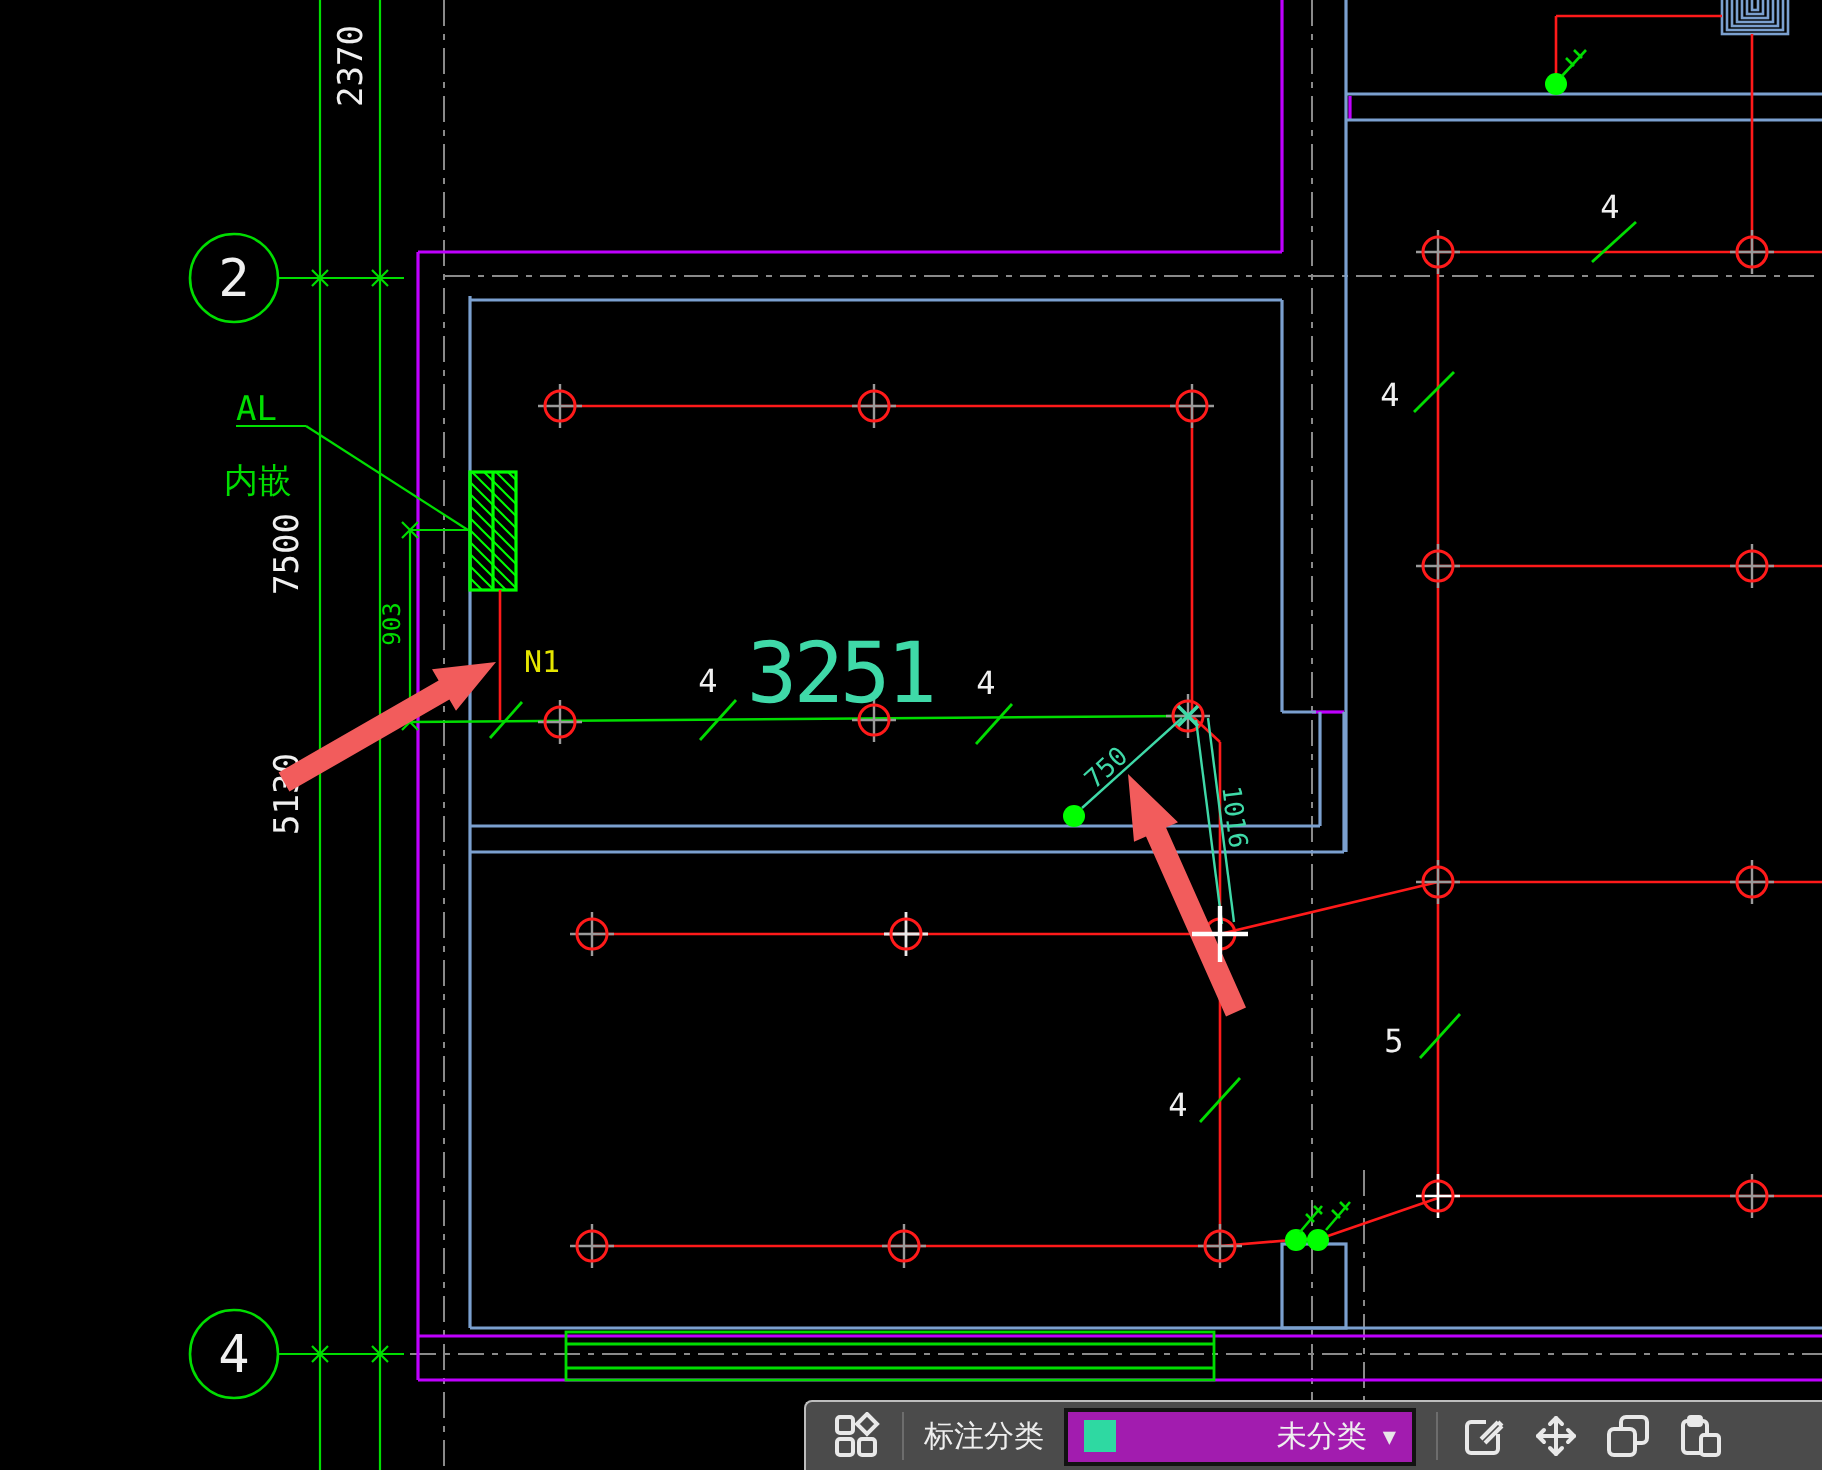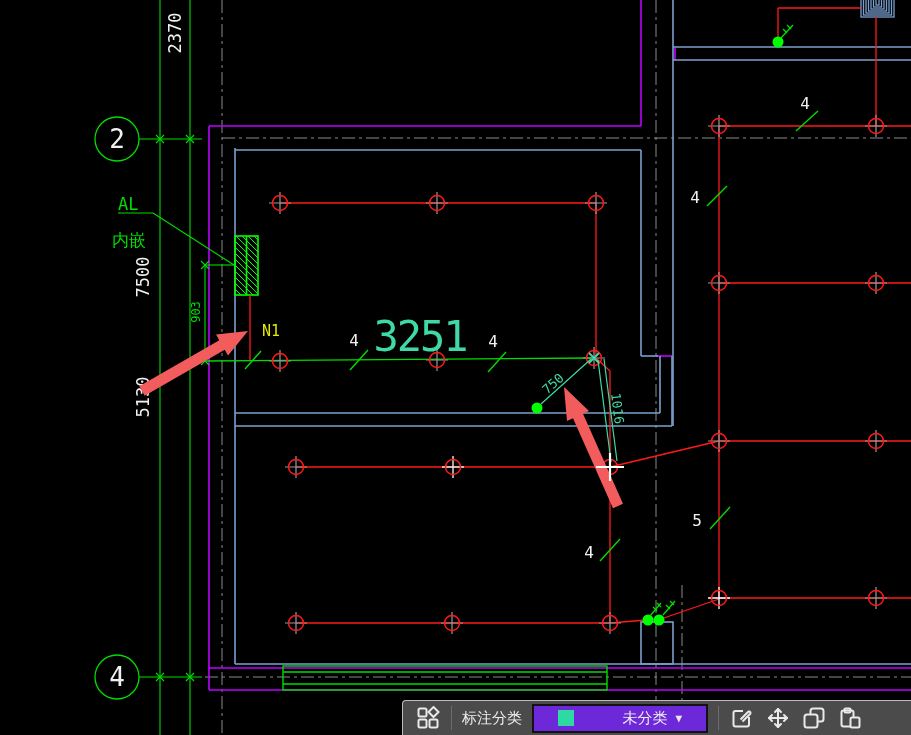--- a/index.html
+++ b/index.html
@@ -10,22 +10,22 @@
   
   .toolbar{position:absolute;left:402px;top:700px;width:509px;height:35px;
     background:#4b4b4b;border-top:1px solid #bdbdbd;border-left:1px solid #bdbdbd;
     border-top-left-radius:4px;display:flex;align-items:center;
     padding:0 8px 0 12px;gap:10px;box-sizing:border-box;text-align:right;}
   .tb-sep{width:1px;height:24px;background:#6d6d6d;flex:0 0 auto;}
   .tb-label{color:#efefef;font-size:15px;white-space:nowrap;
     font-family:"Liberation Sans","DejaVu Sans",sans-serif;}
   .tb-btn{width:26px;height:26px;display:flex;align-items:center;justify-content:center;
     flex:0 0 auto;cursor:pointer;}
-  .combo{height:29px;width:176px;background:#6d28d9;border:2px solid #121212;
-    display:flex;align-items:center;gap:8px;padding:0 24px;box-sizing:border-box;cursor:pointer;}
+  .combo{height:29px;width:176px;background:#a21caf;border:2px solid #121212;
+    display:flex;align-items:center;gap:8px;padding:0 8px;box-sizing:border-box;cursor:pointer;}
   .swatch{width:16px;height:16px;flex:0 0 auto;display:inline-block;}
   .combo-text{color:#efefef;font-size:15px;flex:1 1 auto;
     font-family:"Liberation Sans","DejaVu Sans",sans-serif;}
   .combo-arrow{color:#e8e8e8;font-size:11px;flex:0 0 auto;}
 </style>
 </head>
 <body>
 
 <svg class="cad" width="911" height="735" viewBox="0 0 911 735">
   <defs>

